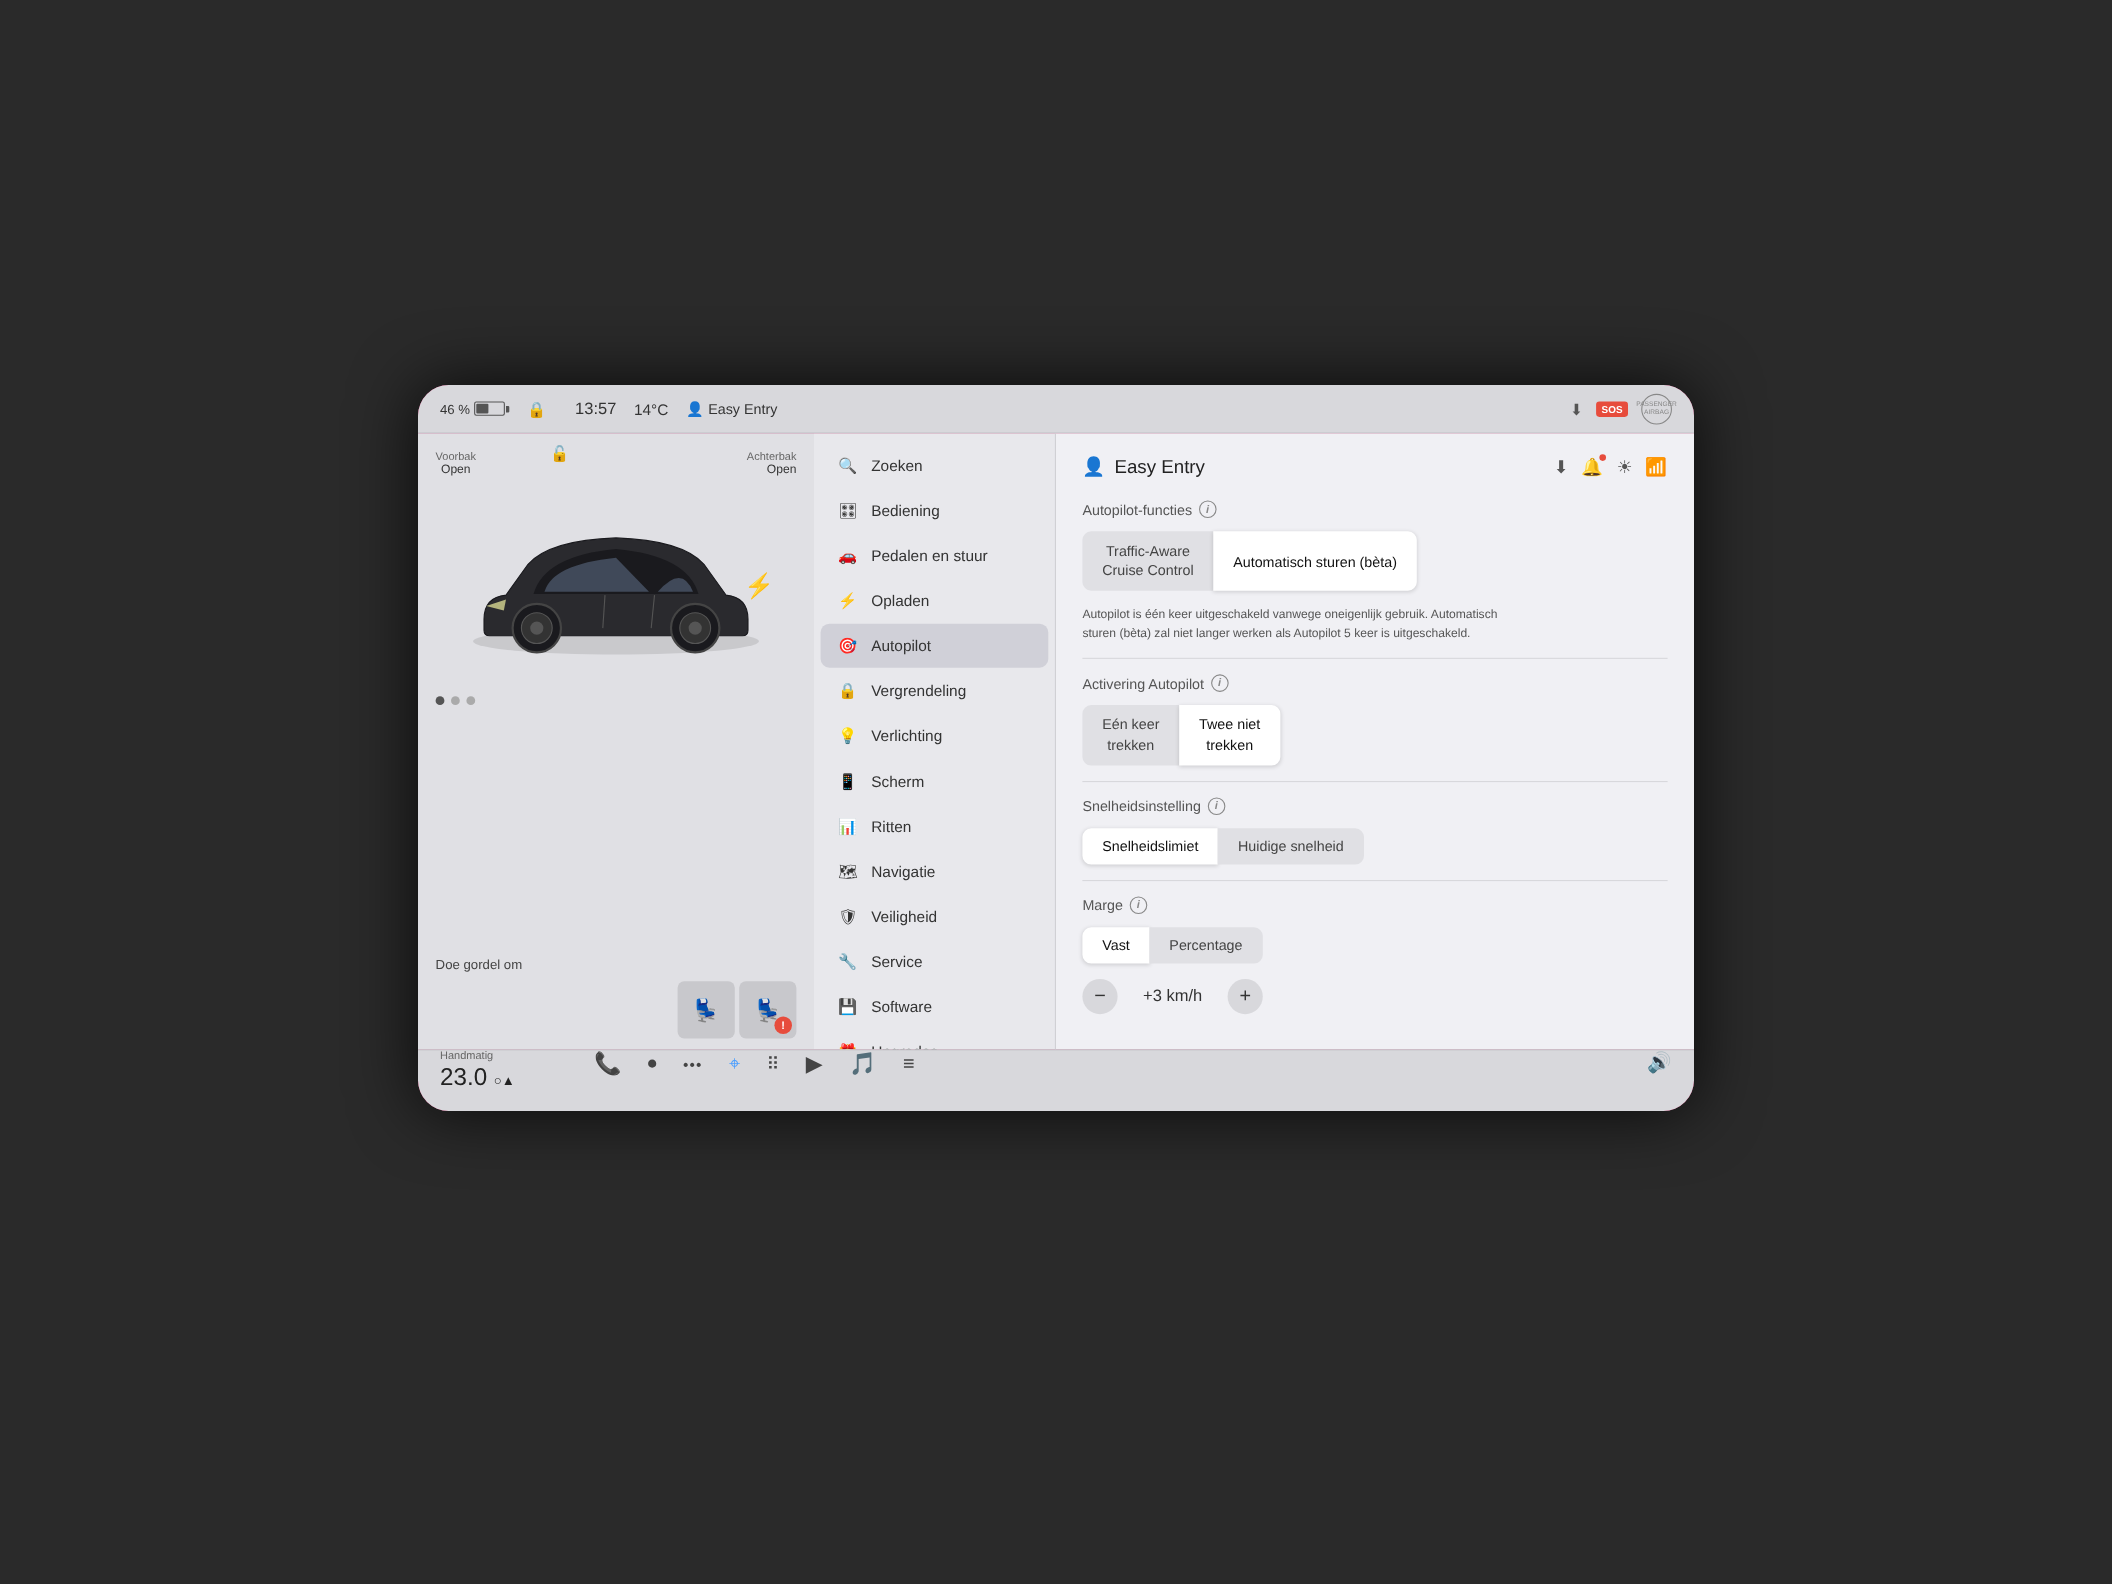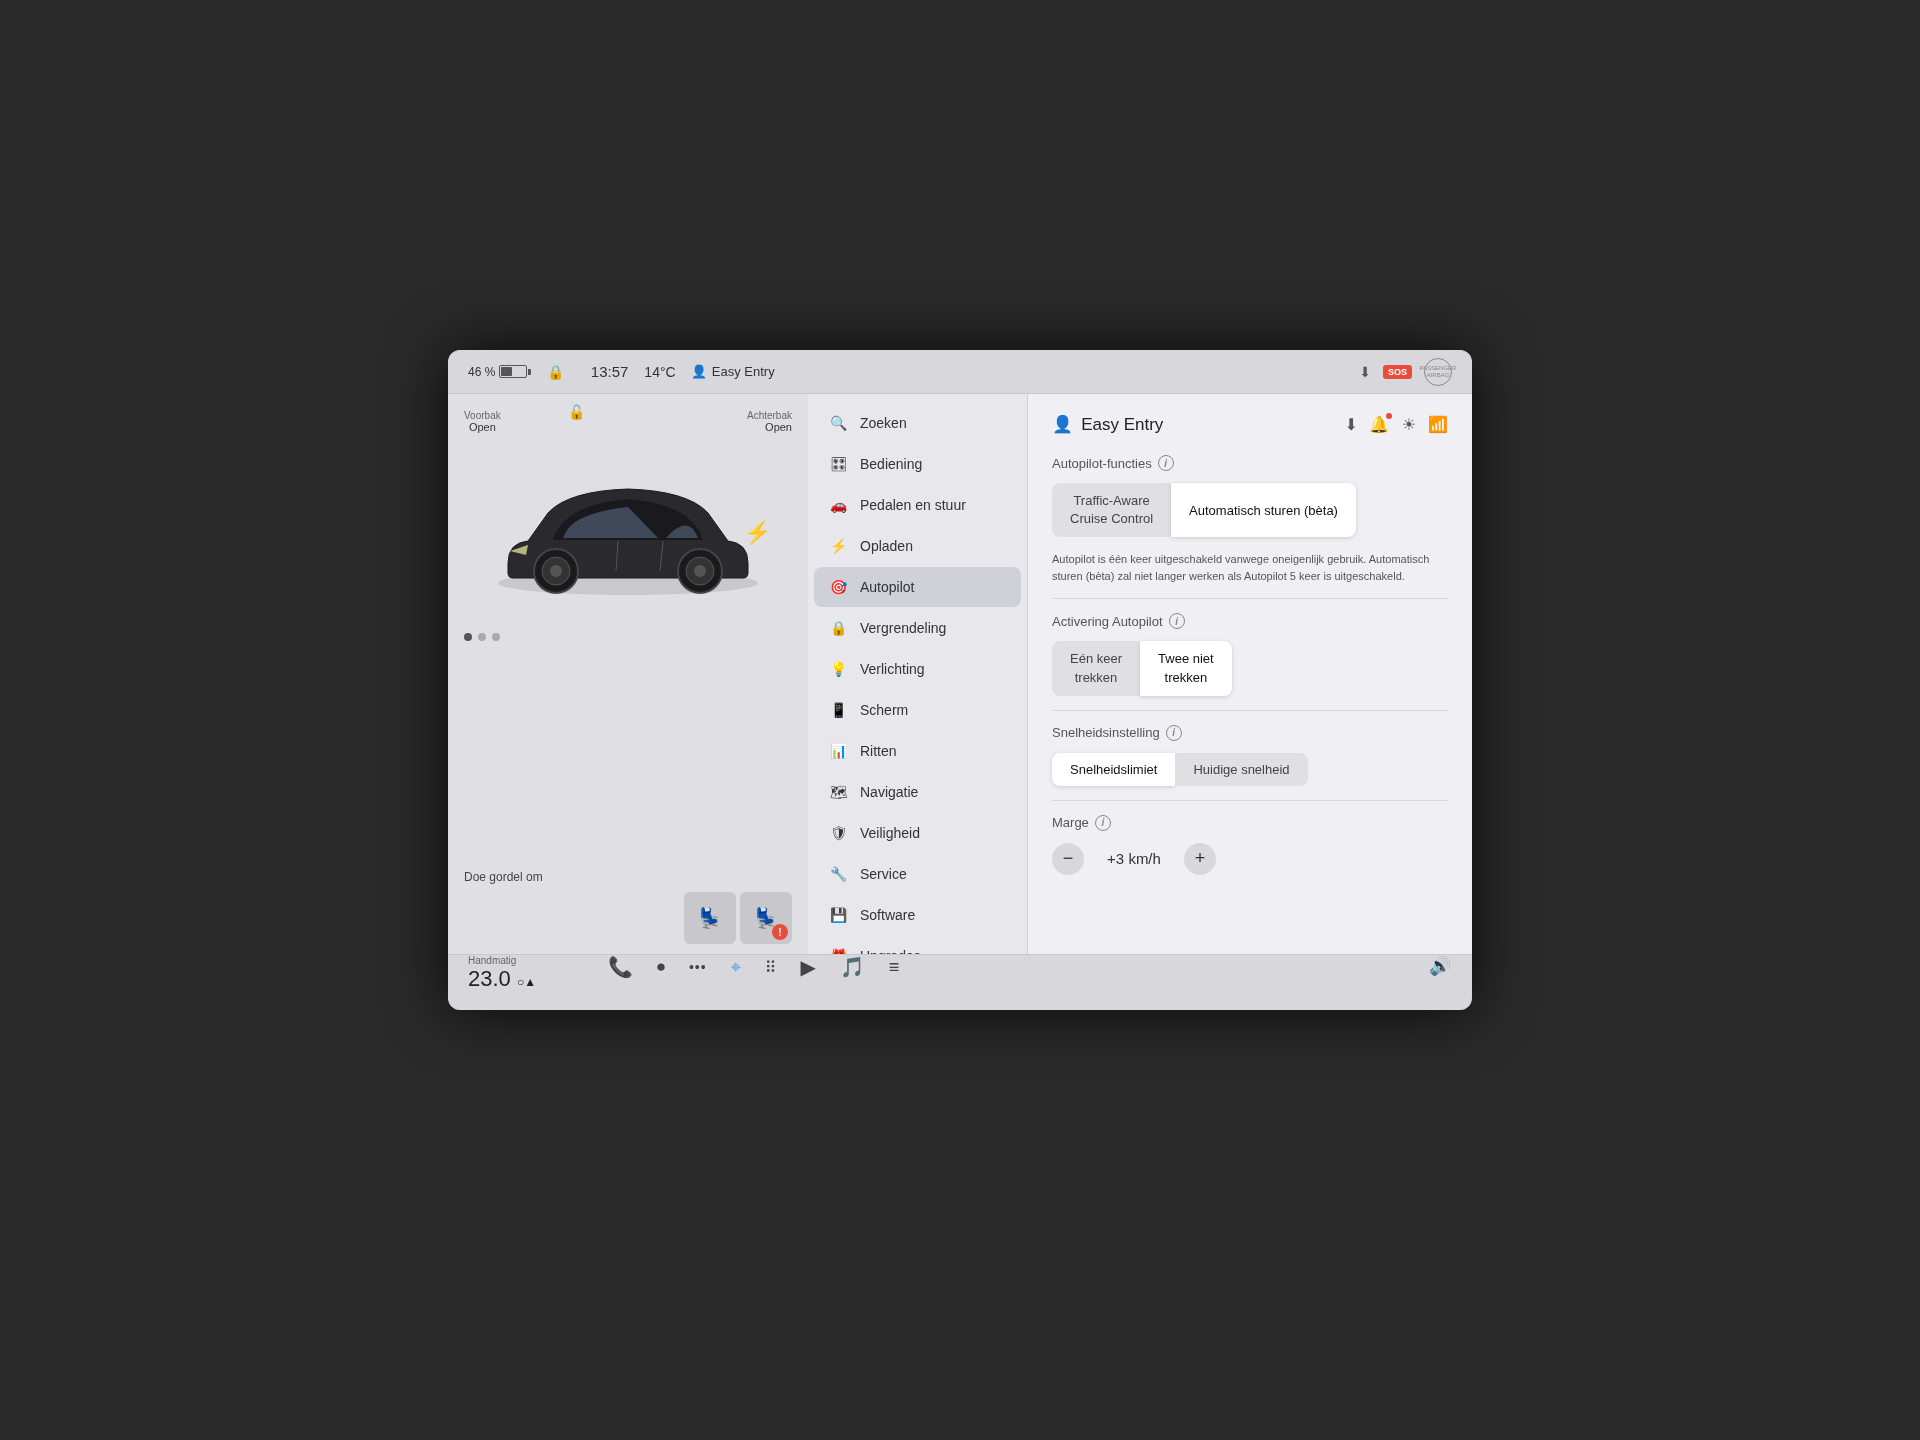--- a/index.html
+++ b/index.html
@@ -8,24 +8,24 @@
       height: 1440px;
       background: #2a2a2a;
       display: flex;
       align-items: center;
       justify-content: center;
       font-family: -apple-system, 'Helvetica Neue', Arial, sans-serif;
       overflow: hidden;
     }
 
     .screen-container {
-      width: 1024px;
+      width: 1160px;
       height: 660px;
       background: #be185d;
-      border-radius: 12px;
+      border-radius: 28px;
       overflow: hidden;
       position: relative;
       box-shadow: 0 0 60px rgba(0,0,0,0.8);
       margin-top: -80px;
     }
 
     
     .status-bar {
       height: 44px;
       background: #d8d8dc;
@@ -648,20 +648,24 @@
         <button class="toggle-btn active">Snelheidslimiet</button>
         <button class="toggle-btn">Huidige snelheid</button>
       </div>
 
       <div class="divider"></div>
 
       <div class="section-title">
         <span>Marge</span>
         <div class="info-icon">i</div>
       </div>
+      <div class="button-group">
+        <button class="toggle-btn active">Vast</button>
+        <button class="toggle-btn">Percentage</button>
+      </div>
       <div class="speed-control">
         <button class="speed-btn">−</button>
         <span class="speed-value">+3 km/h</span>
         <button class="speed-btn">+</button>
       </div>
     </div>
   </div>
 
   <div class="taskbar">
     <div class="taskbar-left">

